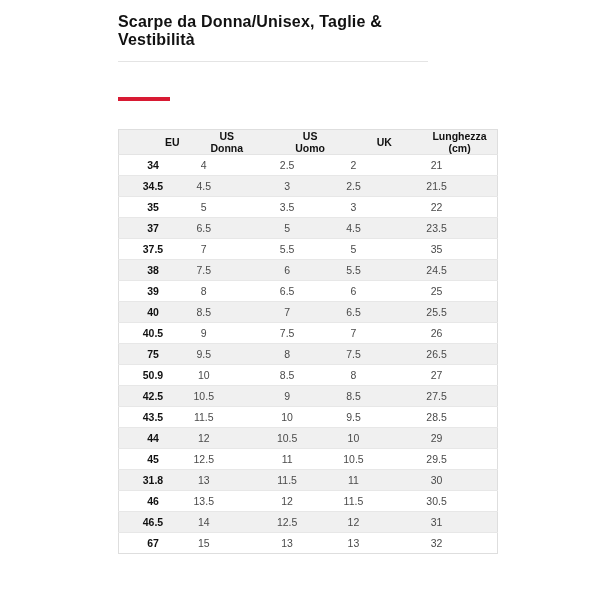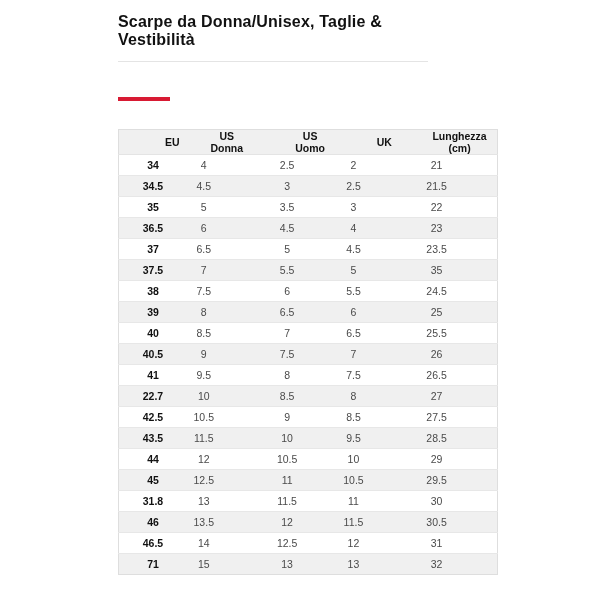--- a/index.html
+++ b/index.html
@@ -119,27 +119,20 @@
           <td>21.5</td>
         </tr>
         <tr>
           <td>35</td>
           <td>5</td>
           <td>3.5</td>
           <td>3</td>
           <td>22</td>
         </tr>
         <tr>
-          <td>36.5</td>
-          <td>6</td>
-          <td>4.5</td>
-          <td>4</td>
-          <td>23</td>
-        </tr>
-        <tr>
           <td>37</td>
           <td>6.5</td>
           <td>5</td>
           <td>4.5</td>
           <td>23.5</td>
         </tr>
         <tr>
           <td>37.5</td>
           <td>7</td>
           <td>5.5</td>
@@ -168,28 +161,28 @@
           <td>25.5</td>
         </tr>
         <tr>
           <td>40.5</td>
           <td>9</td>
           <td>7.5</td>
           <td>7</td>
           <td>26</td>
         </tr>
         <tr>
-          <td>41</td>
+          <td>75</td>
           <td>9.5</td>
           <td>8</td>
           <td>7.5</td>
           <td>26.5</td>
         </tr>
         <tr>
-          <td>22.7</td>
+          <td>50.9</td>
           <td>10</td>
           <td>8.5</td>
           <td>8</td>
           <td>27</td>
         </tr>
         <tr>
           <td>42.5</td>
           <td>10.5</td>
           <td>9</td>
           <td>8.5</td>
@@ -231,21 +224,21 @@
           <td>30.5</td>
         </tr>
         <tr>
           <td>46.5</td>
           <td>14</td>
           <td>12.5</td>
           <td>12</td>
           <td>31</td>
         </tr>
         <tr>
-          <td>71</td>
+          <td>67</td>
           <td>15</td>
           <td>13</td>
           <td>13</td>
           <td>32</td>
         </tr>
       </tbody>
   </table>
 </div>
 
 </body></html>

